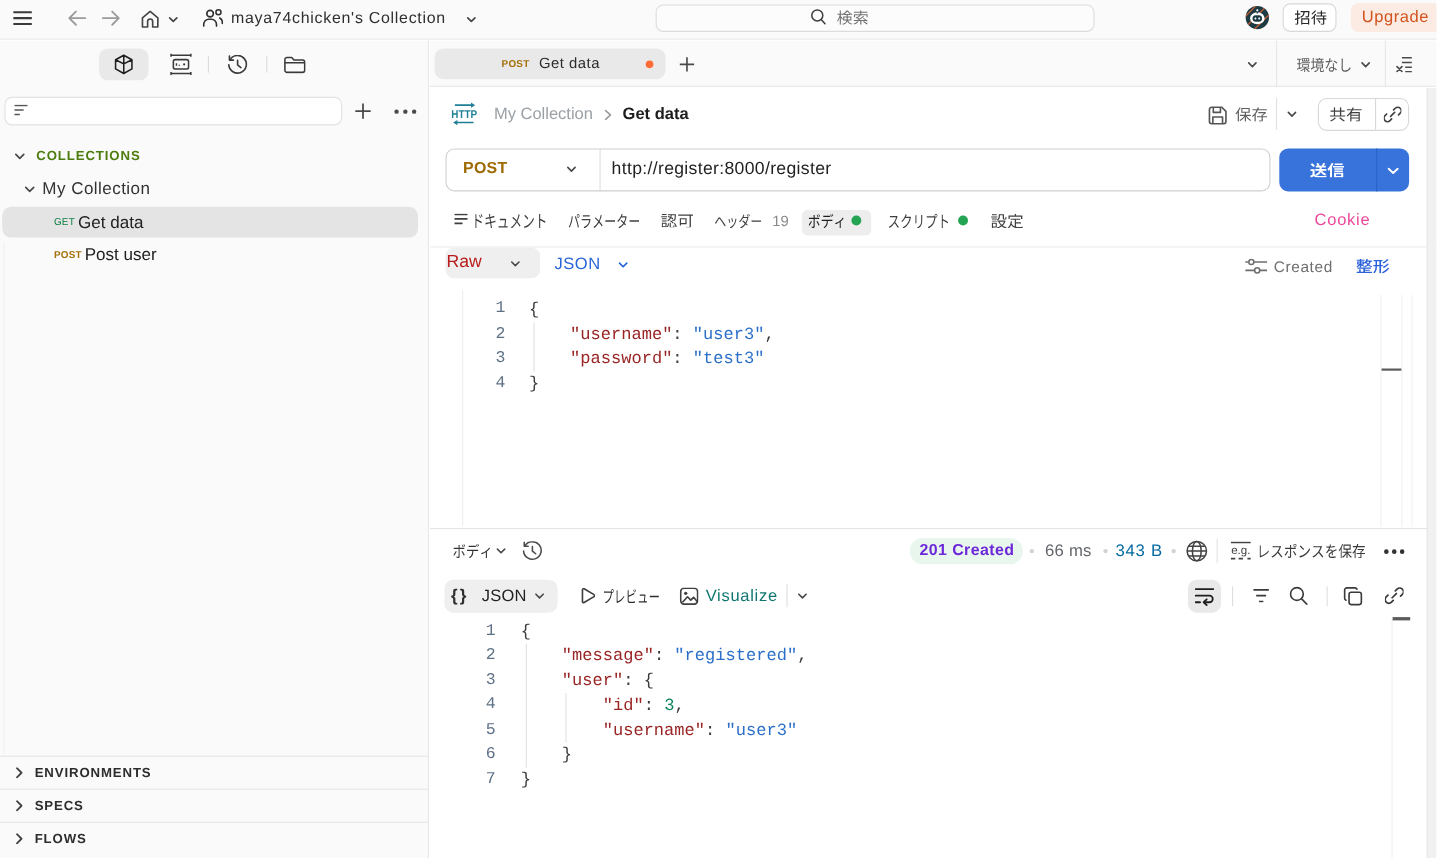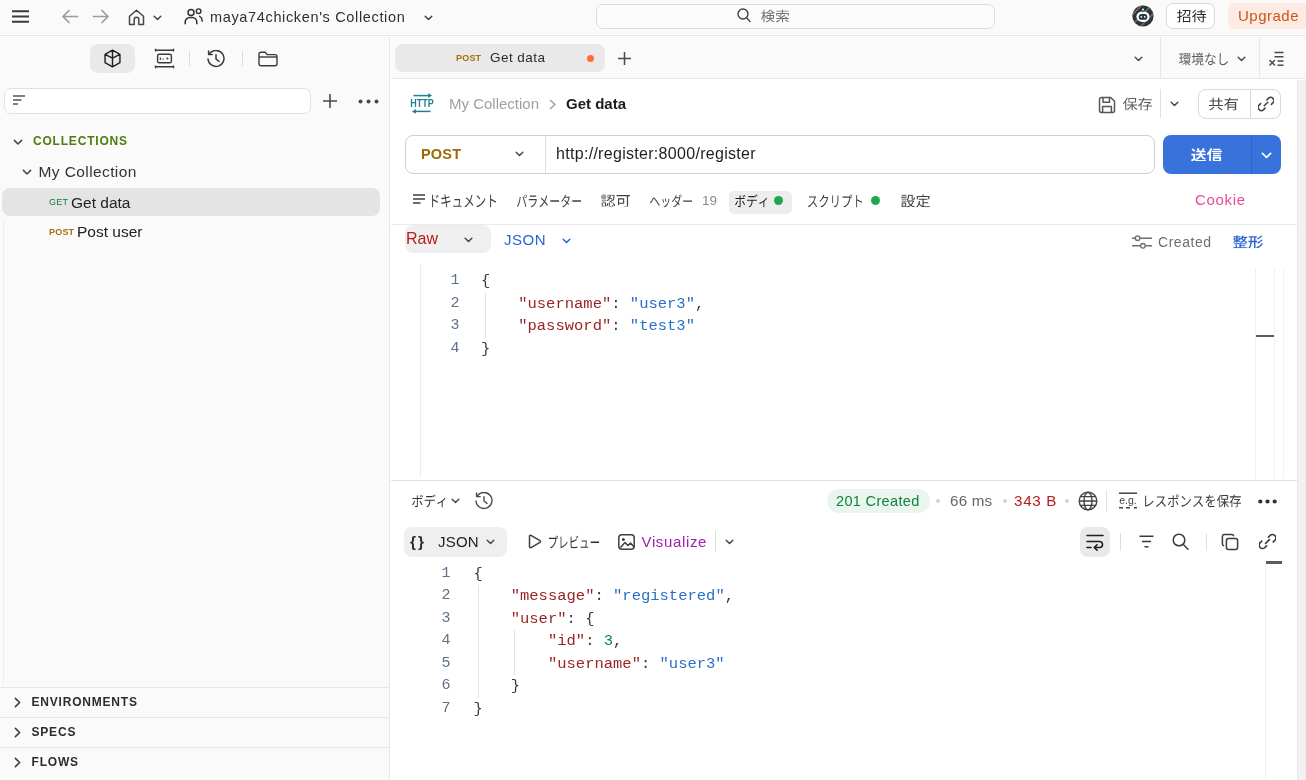--- a/index.html
+++ b/index.html
@@ -329,25 +329,25 @@
   </div>
 <svg class="abs" style="left:451px;top:498px" width="9" height="6" viewBox="0 0 9 6">
     <path d="M1.2 1.2 4.5 4.5 7.8 1.2" stroke="#4a4a4a" stroke-width="1.5" fill="none" stroke-linecap="round" stroke-linejoin="round"></path>
   </svg>
 <svg class="abs" style="left:475px;top:492px" width="18" height="18" viewBox="0 0 18 18">
     <path d="M2.2 4.2A8 8 0 1 1 1 9" stroke="#4a4a4a" stroke-width="1.4" fill="none" stroke-linecap="round"></path>
     <path d="M1.6 1v3.6h3.6" stroke="#4a4a4a" stroke-width="1.4" fill="none" stroke-linecap="round" stroke-linejoin="round"></path>
     <path d="M9 4.8V9l3 2.4" stroke="#4a4a4a" stroke-width="1.4" fill="none" stroke-linecap="round" stroke-linejoin="round"></path>
   </svg>
 <div class="abs" style="left:827px;top:489px;width:103px;height:24px;background:#e9f6ee;border-radius:12px"></div>
-<div class="txt" style="left:836px;top:501px;font-size:14.5px;font-weight:400;color:#15803d;letter-spacing:.35px">201 Created</div>
+<div class="txt" style="left:836px;top:501px;font-size:14.5px;font-weight:700;color:#6d28d9;letter-spacing:.35px">201 Created</div>
 <div class="abs" style="left:936px;top:499px;width:4.2px;height:4.2px;border-radius:50%;background:#d2d2d2"></div>
 <div class="txt" style="left:950px;top:501px;font-size:15.2px;color:#63676c;letter-spacing:.2px">66 ms</div>
 <div class="abs" style="left:1002.5px;top:499px;width:4.2px;height:4.2px;border-radius:50%;background:#d2d2d2"></div>
-<div class="txt" style="left:1014px;top:501px;font-size:15.2px;color:#b91c1c;letter-spacing:.7px">343 B</div>
+<div class="txt" style="left:1014px;top:501px;font-size:15.2px;color:#0369a1;letter-spacing:.7px">343 B</div>
 <div class="abs" style="left:1064.5px;top:499px;width:4.2px;height:4.2px;border-radius:50%;background:#d2d2d2"></div>
 
 <svg class="abs" style="left:1078px;top:490.5px" width="20" height="20" viewBox="0 0 20 20">
     <circle cx="10" cy="10" r="8.8" stroke="#424242" stroke-width="1.4" fill="none"></circle>
     <ellipse cx="10" cy="10" rx="4" ry="8.8" stroke="#424242" stroke-width="1.4" fill="none"></ellipse>
     <path d="M1.6 10h16.8 M2.8 5.6h14.4 M2.8 14.4h14.4" stroke="#424242" stroke-width="1.4" fill="none"></path>
   </svg>
 <div class="vline" style="left:1106px;top:490px;height:22px;background:#e3e3e3"></div>
 
 <svg class="abs" style="left:1118px;top:492px" width="20" height="17" viewBox="0 0 20 17">
@@ -380,21 +380,21 @@
     <svg width="50.0" height="13.0" viewBox="0 0 50.0 13.0">
       <path d="M7.1 1.7Q7.1 2.1 7.3 2.4Q7.5 2.7 7.8 2.7Q8.1 2.7 8.3 2.4Q8.5 2.1 8.5 1.7Q8.5 1.3 8.3 1.0Q8.1 0.7 7.8 0.7Q7.5 0.7 7.3 1.0Q7.1 1.3 7.1 1.7ZM6.6 1.7Q6.6 1.2 6.8 0.8Q6.9 0.5 7.2 0.2Q7.4 0.0 7.8 0.0Q8.1 0.0 8.4 0.2Q8.6 0.5 8.8 0.8Q9.0 1.2 9.0 1.7Q9.0 2.2 8.8 2.5Q8.6 2.9 8.4 3.1Q8.1 3.4 7.8 3.4Q7.4 3.4 7.2 3.1Q6.9 2.9 6.8 2.5Q6.6 2.2 6.6 1.7ZM7.5 2.7Q7.5 2.9 7.4 3.0Q7.4 3.2 7.4 3.4Q7.3 4.0 7.1 4.8Q7.0 5.5 6.8 6.2Q6.6 7.0 6.4 7.7Q6.1 8.4 5.8 9.0Q5.3 9.9 4.7 10.6Q4.1 11.4 3.4 12.0Q2.6 12.6 1.7 13.0L0.9 11.9Q2.0 11.5 2.7 11.0Q3.5 10.4 4.0 9.7Q4.6 9.1 5.0 8.3Q5.4 7.6 5.7 6.7Q6.0 5.8 6.2 5.0Q6.3 4.1 6.4 3.4Q6.3 3.4 5.8 3.4Q5.4 3.4 4.9 3.4Q4.3 3.4 3.7 3.4Q3.1 3.4 2.6 3.4Q2.0 3.4 1.6 3.4Q1.2 3.4 1.0 3.4Q0.7 3.4 0.5 3.4Q0.2 3.4 0.0 3.4V2.1Q0.1 2.1 0.3 2.1Q0.5 2.2 0.7 2.2Q0.9 2.2 1.1 2.2Q1.2 2.2 1.5 2.2Q1.8 2.2 2.3 2.2Q2.7 2.2 3.2 2.2Q3.7 2.2 4.2 2.2Q4.7 2.2 5.2 2.2Q5.6 2.2 5.9 2.2Q6.2 2.2 6.3 2.2Q6.4 2.2 6.6 2.2Q6.7 2.2 6.9 2.1Z M11.5 12.0Q11.5 11.8 11.5 11.6Q11.6 11.5 11.6 11.3Q11.6 11.0 11.6 10.4Q11.6 9.8 11.6 8.9Q11.6 8.1 11.6 7.2Q11.6 6.2 11.6 5.3Q11.6 4.4 11.6 3.7Q11.6 3.0 11.6 2.7Q11.6 2.5 11.5 2.2Q11.5 1.9 11.5 1.7Q11.5 1.4 11.5 1.3H12.5Q12.5 1.6 12.4 2.0Q12.4 2.3 12.4 2.7Q12.4 3.0 12.4 3.5Q12.4 4.1 12.4 4.8Q12.4 5.6 12.4 6.4Q12.4 7.2 12.4 8.0Q12.4 8.7 12.4 9.4Q12.4 10.1 12.4 10.5Q12.4 11.0 12.4 11.2Q13.2 10.9 14.0 10.4Q14.8 9.9 15.6 9.3Q16.3 8.6 17.0 7.8Q17.7 7.0 18.2 6.1L18.6 7.1Q17.6 8.9 16.0 10.3Q14.5 11.7 12.5 12.5Q12.4 12.5 12.3 12.6Q12.2 12.6 12.1 12.7Z M27.2 0.7Q27.4 1.0 27.5 1.3Q27.7 1.7 27.8 2.1Q28.0 2.5 28.1 2.8L27.5 3.1Q27.4 2.7 27.1 2.1Q26.9 1.5 26.7 1.0ZM28.4 0.1Q28.5 0.4 28.7 0.8Q28.9 1.1 29.0 1.5Q29.2 1.9 29.3 2.1L28.7 2.5Q28.5 2.0 28.3 1.4Q28.1 0.9 27.8 0.4ZM22.5 1.2Q22.5 1.5 22.5 1.8Q22.5 2.1 22.5 2.4Q22.5 2.6 22.5 3.2Q22.5 3.8 22.5 4.6Q22.5 5.4 22.5 6.3Q22.5 7.2 22.5 8.0Q22.5 8.8 22.5 9.4Q22.5 10.1 22.5 10.4Q22.5 10.9 22.7 11.1Q22.8 11.4 23.2 11.5Q23.5 11.5 23.8 11.6Q24.2 11.6 24.6 11.6Q25.0 11.6 25.5 11.6Q26.0 11.5 26.5 11.5Q27.0 11.4 27.4 11.3Q27.9 11.2 28.2 11.1V12.5Q27.7 12.6 27.1 12.6Q26.5 12.7 25.8 12.7Q25.1 12.8 24.6 12.8Q24.1 12.8 23.7 12.7Q23.2 12.7 22.9 12.6Q22.3 12.5 22.0 12.0Q21.6 11.6 21.6 10.7Q21.6 10.3 21.6 9.6Q21.6 9.0 21.6 8.1Q21.6 7.2 21.6 6.3Q21.6 5.4 21.6 4.6Q21.6 3.8 21.6 3.2Q21.6 2.6 21.6 2.4Q21.6 2.2 21.6 2.0Q21.6 1.8 21.6 1.6Q21.6 1.4 21.6 1.2ZM22.1 5.9Q22.6 5.8 23.1 5.6Q23.7 5.4 24.3 5.1Q24.9 4.8 25.5 4.6Q26.0 4.3 26.5 4.0Q26.7 3.8 26.9 3.7Q27.2 3.5 27.4 3.3L27.8 4.5Q27.5 4.6 27.3 4.8Q27.0 5.0 26.8 5.1Q26.3 5.4 25.7 5.7Q25.1 6.0 24.4 6.3Q23.8 6.5 23.2 6.8Q22.6 7.0 22.1 7.2Z M37.8 5.3Q37.8 5.4 37.8 5.6Q37.8 5.7 37.8 5.8Q37.7 6.1 37.7 6.7Q37.6 7.3 37.5 8.0Q37.5 8.7 37.4 9.4Q37.3 10.1 37.3 10.7Q37.2 11.3 37.2 11.6H36.3Q36.3 11.3 36.4 10.8Q36.4 10.3 36.5 9.6Q36.6 8.9 36.7 8.2Q36.7 7.5 36.8 7.0Q36.8 6.4 36.8 6.1Q36.6 6.1 36.3 6.1Q35.9 6.1 35.5 6.1Q35.0 6.1 34.6 6.1Q34.2 6.1 33.9 6.1Q33.6 6.1 33.5 6.1Q33.3 6.1 33.1 6.1Q32.8 6.1 32.6 6.2V4.9Q32.8 4.9 32.9 4.9Q33.1 5.0 33.2 5.0Q33.4 5.0 33.5 5.0Q33.6 5.0 33.9 5.0Q34.2 5.0 34.6 5.0Q35.0 5.0 35.4 5.0Q35.8 5.0 36.2 5.0Q36.5 5.0 36.7 5.0Q36.8 5.0 36.9 5.0Q37.0 5.0 37.1 4.9Q37.1 4.9 37.2 4.9ZM31.7 11.1Q31.9 11.1 32.1 11.1Q32.3 11.2 32.5 11.2Q32.7 11.2 33.1 11.2Q33.5 11.2 34.1 11.2Q34.7 11.2 35.4 11.2Q36.1 11.2 36.7 11.2Q37.3 11.2 37.7 11.2Q38.1 11.2 38.3 11.2Q38.4 11.2 38.7 11.2Q38.9 11.1 39.1 11.1V12.3Q39.0 12.3 38.8 12.3Q38.7 12.3 38.5 12.3Q38.4 12.3 38.3 12.3Q38.1 12.3 37.7 12.3Q37.3 12.3 36.6 12.3Q36.0 12.3 35.4 12.3Q34.7 12.3 34.1 12.3Q33.5 12.3 33.1 12.3Q32.7 12.3 32.5 12.3Q32.3 12.3 32.1 12.3Q31.9 12.3 31.7 12.3Z M41.7 6.0Q41.8 6.0 42.0 6.0Q42.3 6.0 42.6 6.0Q42.8 6.0 43.1 6.0Q43.3 6.0 43.6 6.0Q44.0 6.0 44.5 6.0Q44.9 6.0 45.5 6.0Q46.0 6.0 46.5 6.0Q47.1 6.0 47.5 6.0Q48.0 6.0 48.4 6.0Q48.7 6.0 48.9 6.0Q49.3 6.0 49.5 6.0Q49.8 6.0 50.0 6.0V7.4Q49.8 7.4 49.5 7.4Q49.2 7.4 48.9 7.4Q48.7 7.4 48.4 7.4Q48.0 7.4 47.5 7.4Q47.1 7.4 46.5 7.4Q46.0 7.4 45.5 7.4Q44.9 7.4 44.5 7.4Q44.0 7.4 43.6 7.4Q43.3 7.4 43.1 7.4Q42.7 7.4 42.3 7.4Q41.9 7.4 41.7 7.4Z" fill="#2f2f2f"></path>
     </svg>
   </div>
 
 <svg class="abs" style="left:618px;top:533.5px" width="17" height="16" viewBox="0 0 17 16">
     <rect x="0.8" y="0.8" width="15.4" height="14.4" rx="3" stroke="#3f3f3f" stroke-width="1.5" fill="none"></rect>
     <circle cx="5.4" cy="5.4" r="1.5" fill="#3f3f3f"></circle>
     <path d="M2.5 13.5 7 8.5l3 3 2.5-2.5 3.5 4" stroke="#3f3f3f" stroke-width="1.5" fill="none" stroke-linejoin="round"></path>
   </svg>
-<div class="txt" style="left:641.5px;top:541.5px;font-size:15px;color:#a21caf;letter-spacing:.65px">Visualize</div>
+<div class="txt" style="left:641.5px;top:541.5px;font-size:15px;color:#0f766e;letter-spacing:.65px">Visualize</div>
 <div class="vline" style="left:714.5px;top:531px;height:21px;background:#dedede"></div>
 <svg class="abs" style="left:725px;top:539px" width="9" height="6" viewBox="0 0 9 6">
     <path d="M1.2 1.2 4.5 4.5 7.8 1.2" stroke="#4a4a4a" stroke-width="1.5" fill="none" stroke-linecap="round" stroke-linejoin="round"></path>
   </svg>
 
 <div class="abs" style="left:1080px;top:527px;width:30px;height:30px;background:#e9e9e9;border-radius:8px"></div>
 <svg class="abs" style="left:1086px;top:534px" width="18" height="17" viewBox="0 0 18 17">
     <path d="M1 1.5h16 M1 7.5h12.5a3 3 0 0 1 0 6H9" stroke="#1f1f1f" stroke-width="1.6" fill="none" stroke-linecap="round"></path>
     <path d="M11 10.8 8.2 13.5 11 16.2" stroke="#1f1f1f" stroke-width="1.6" fill="none" stroke-linecap="round" stroke-linejoin="round"></path>
     <path d="M1 13.5h4" stroke="#1f1f1f" stroke-width="1.6" stroke-linecap="round"></path>

